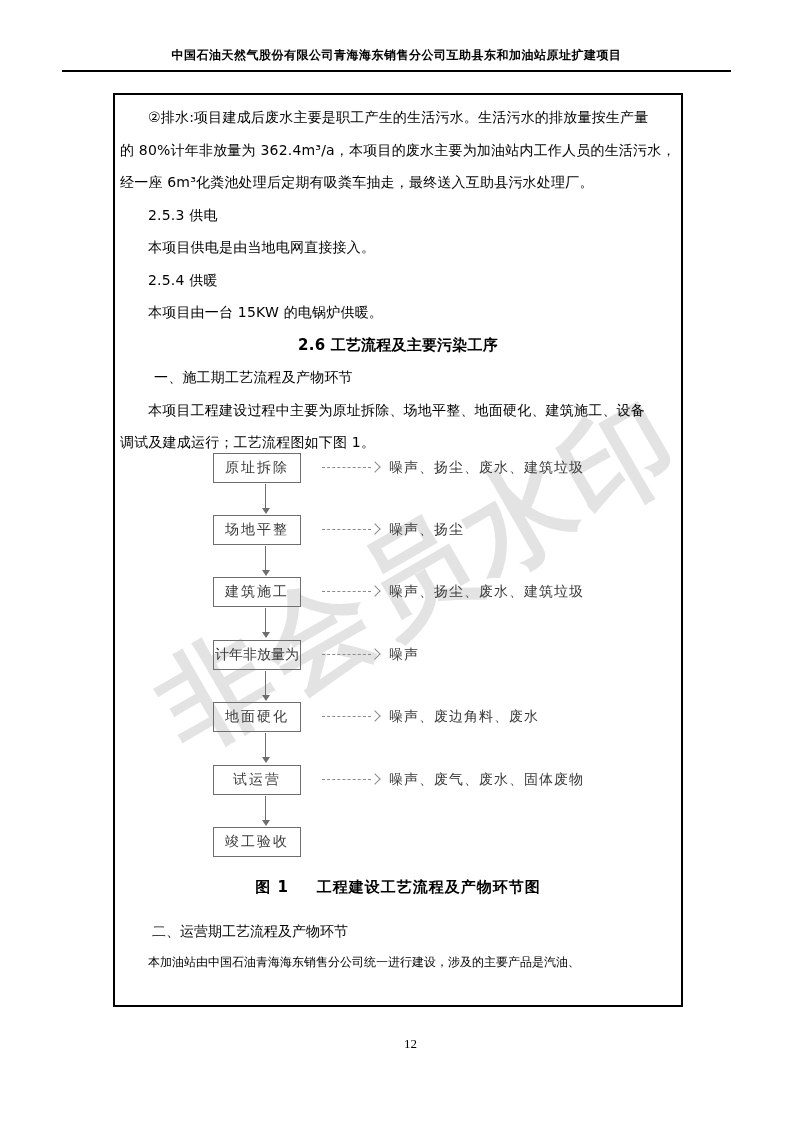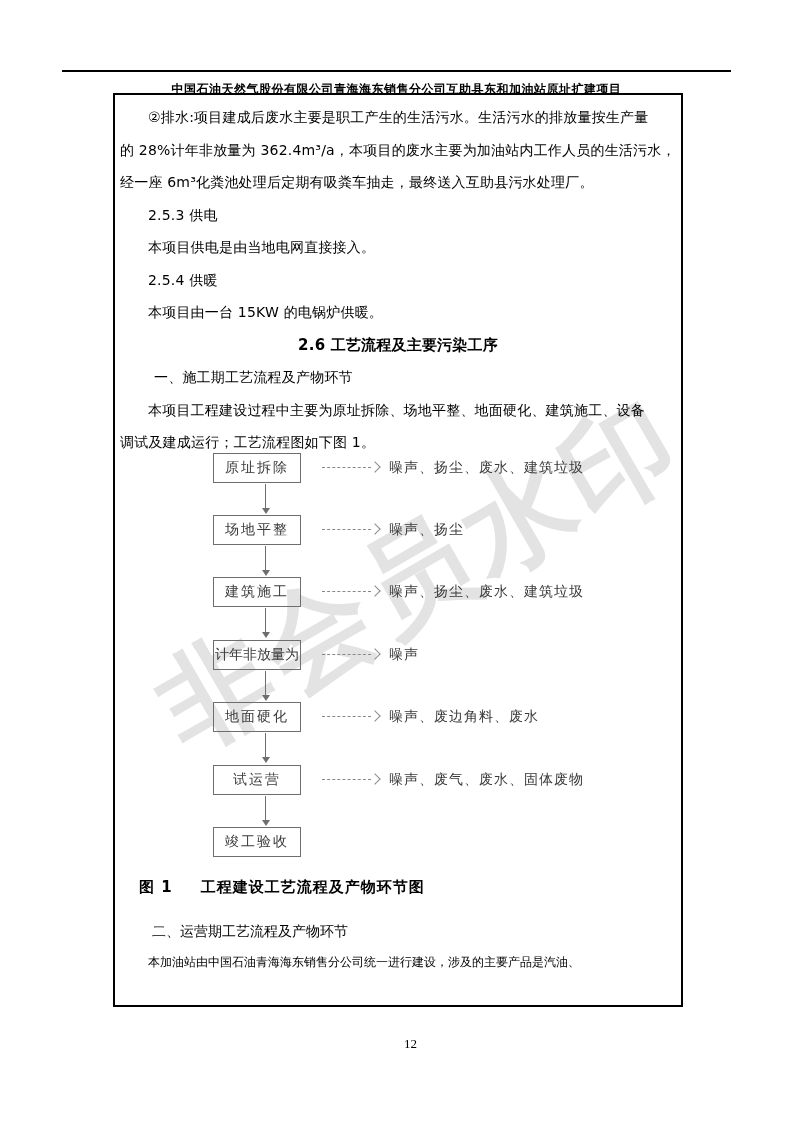--- a/index.html
+++ b/index.html
@@ -2,21 +2,21 @@
 <html><head>
 <meta charset="utf-8">
 <style>
   html,body{margin:0;padding:0;background:#fff;}
   .page{
     position:relative;width:793px;height:1122px;background:#ffffff;overflow:hidden;
     font-family:"DejaVu Sans","Liberation Sans",sans-serif;color:#000;
   }
   
   .hdr{position:absolute;top:47px;left:0;width:100%;text-align:center;
-       font-size:12px;font-weight:bold;letter-spacing:0.5px;z-index:2;margin-top:34px;}
+       font-size:12px;font-weight:bold;letter-spacing:0.5px;z-index:2;}
   .hrule{position:absolute;top:70px;left:62px;width:669px;border-top:2px solid #000;z-index:2;}
   
   .wm{position:absolute;left:100px;top:500px;width:640px;height:150px;
       display:flex;align-items:center;justify-content:center;
       font-size:110px;letter-spacing:6px;color:#e3e3e3;font-weight:bold;
       transform:rotate(-30deg);z-index:0;white-space:nowrap;user-select:none;}
   
   .cbox{position:absolute;left:113px;top:93px;width:570px;height:914px;
         border:2px solid #000;box-sizing:border-box;z-index:1;background:transparent;}
   .flow{padding:6px 5px 0 5px;}
@@ -35,43 +35,43 @@
   .hconn{position:absolute;left:207px;top:14px;width:49px;border-top:1px dashed #8a8a8a;}
   .chev{position:absolute;left:256px;top:10px;width:7px;height:7px;
         border-right:1px solid #8a8a8a;border-bottom:1px solid #8a8a8a;transform:rotate(-45deg);}
   .fout{position:absolute;left:274px;top:0;height:30px;display:flex;align-items:center;
         font-size:14px;color:#3a3a3a;letter-spacing:1px;white-space:nowrap;}
   .varrow{position:absolute;left:150px;width:0;height:24px;border-left:1px solid #6e6e6e;}
   .varrow::after{content:"";position:absolute;left:-4px;top:24px;width:0;height:0;
         border:4px solid transparent;border-top:6px solid #6e6e6e;}
   .a0{top:44px}.a1{top:106px}.a2{top:168px}.a3{top:231px}.a4{top:293px}.a5{top:356px}
   
-  .cap{position:absolute;left:0;top:783px;width:100%;text-align:left;
-       font-weight:bold;font-size:15px;letter-spacing:1px;padding-left:24px;}
+  .cap{position:absolute;left:0;top:783px;width:100%;text-align:center;
+       font-weight:bold;font-size:15px;letter-spacing:1px;}
   .cap .gap{display:inline-block;width:28px;}
   .bt1{position:absolute;left:5px;top:820px;width:556px;line-height:32px;font-size:14px;text-indent:32px;}
   .bt2{position:absolute;left:5px;top:851px;width:558px;line-height:32px;font-size:12px;}
   
   .footer{position:absolute;top:1036px;left:0;width:100%;text-align:center;
           font-size:13px;font-family:"Liberation Serif","DejaVu Serif",serif;z-index:2;padding-left:14px;}
 </style>
 </head>
 <body>
 
 <div class="page">
 
   <div class="hdr">中国石油天然气股份有限公司青海海东销售分公司互助县东和加油站原址扩建项目</div>
   <div class="hrule"></div>
 
   <div class="wm">非会员水印</div>
 
   <div class="cbox">
     <div class="flow">
       <div class="ln ind">②排水:项目建成后废水主要是职工产生的生活污水。生活污水的排放量按生产量</div>
-      <div class="ln">的 28%计年非放量为 362.4m³/a，本项目的废水主要为加油站内工作人员的生活污水，</div>
+      <div class="ln">的 80%计年非放量为 362.4m³/a，本项目的废水主要为加油站内工作人员的生活污水，</div>
       <div class="ln">经一座 6m³化粪池处理后定期有吸粪车抽走，最终送入互助县污水处理厂。</div>
       <div class="ln ind">2.5.3 供电</div>
       <div class="ln ind">本项目供电是由当地电网直接接入。</div>
       <div class="ln ind">2.5.4 供暖</div>
       <div class="ln ind">本项目由一台 15KW 的电锅炉供暖。</div>
       <div class="ln h26">2.6 工艺流程及主要污染工序</div>
       <div class="ln ind34">一、施工期工艺流程及产物环节</div>
       <div class="ln ind">本项目工程建设过程中主要为原址拆除、场地平整、地面硬化、建筑施工、设备</div>
       <div class="ln">调试及建成运行；工艺流程图如下图 1。</div>
     </div>

